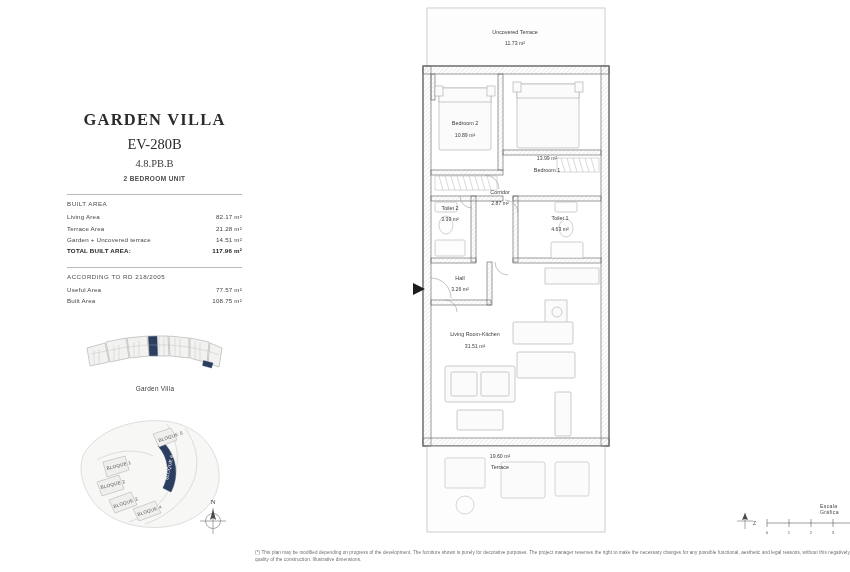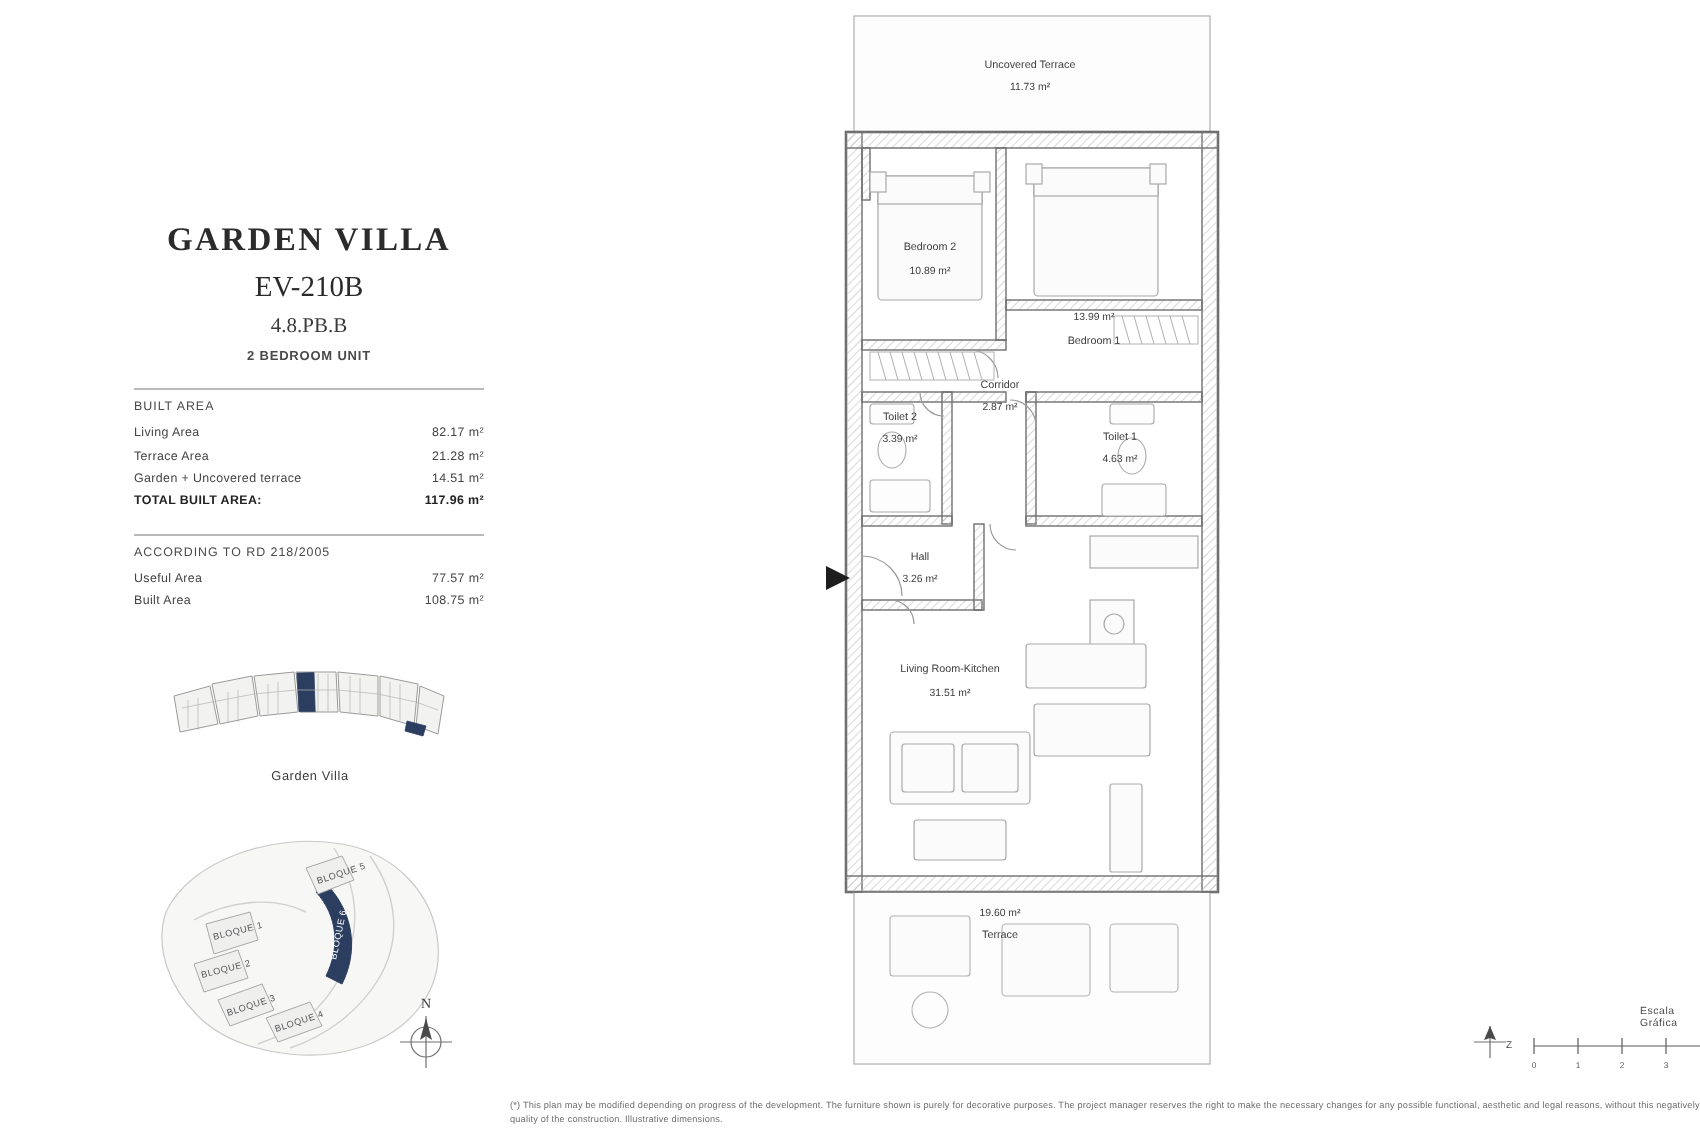--- a/index.html
+++ b/index.html
@@ -195,21 +195,21 @@
     letter-spacing: 0.1px;
   }
 </style>
 </head>
 <body>
 
 <div class="root">
 
   <div class="info-panel">
     <div class="villa-title">GARDEN VILLA</div>
-    <div class="villa-code">EV-210B</div>
+    <div class="villa-code">EV-280B</div>
     <div class="villa-ref">4.8.PB.B</div>
     <div class="villa-sub">2 BEDROOM UNIT</div>
 
     <hr class="rule">
     <div class="section-head">BUILT AREA</div>
 
     <div class="row">
       <span class="lbl">Living Area</span>
       <span class="val">82.17 m²</span>
     </div>

